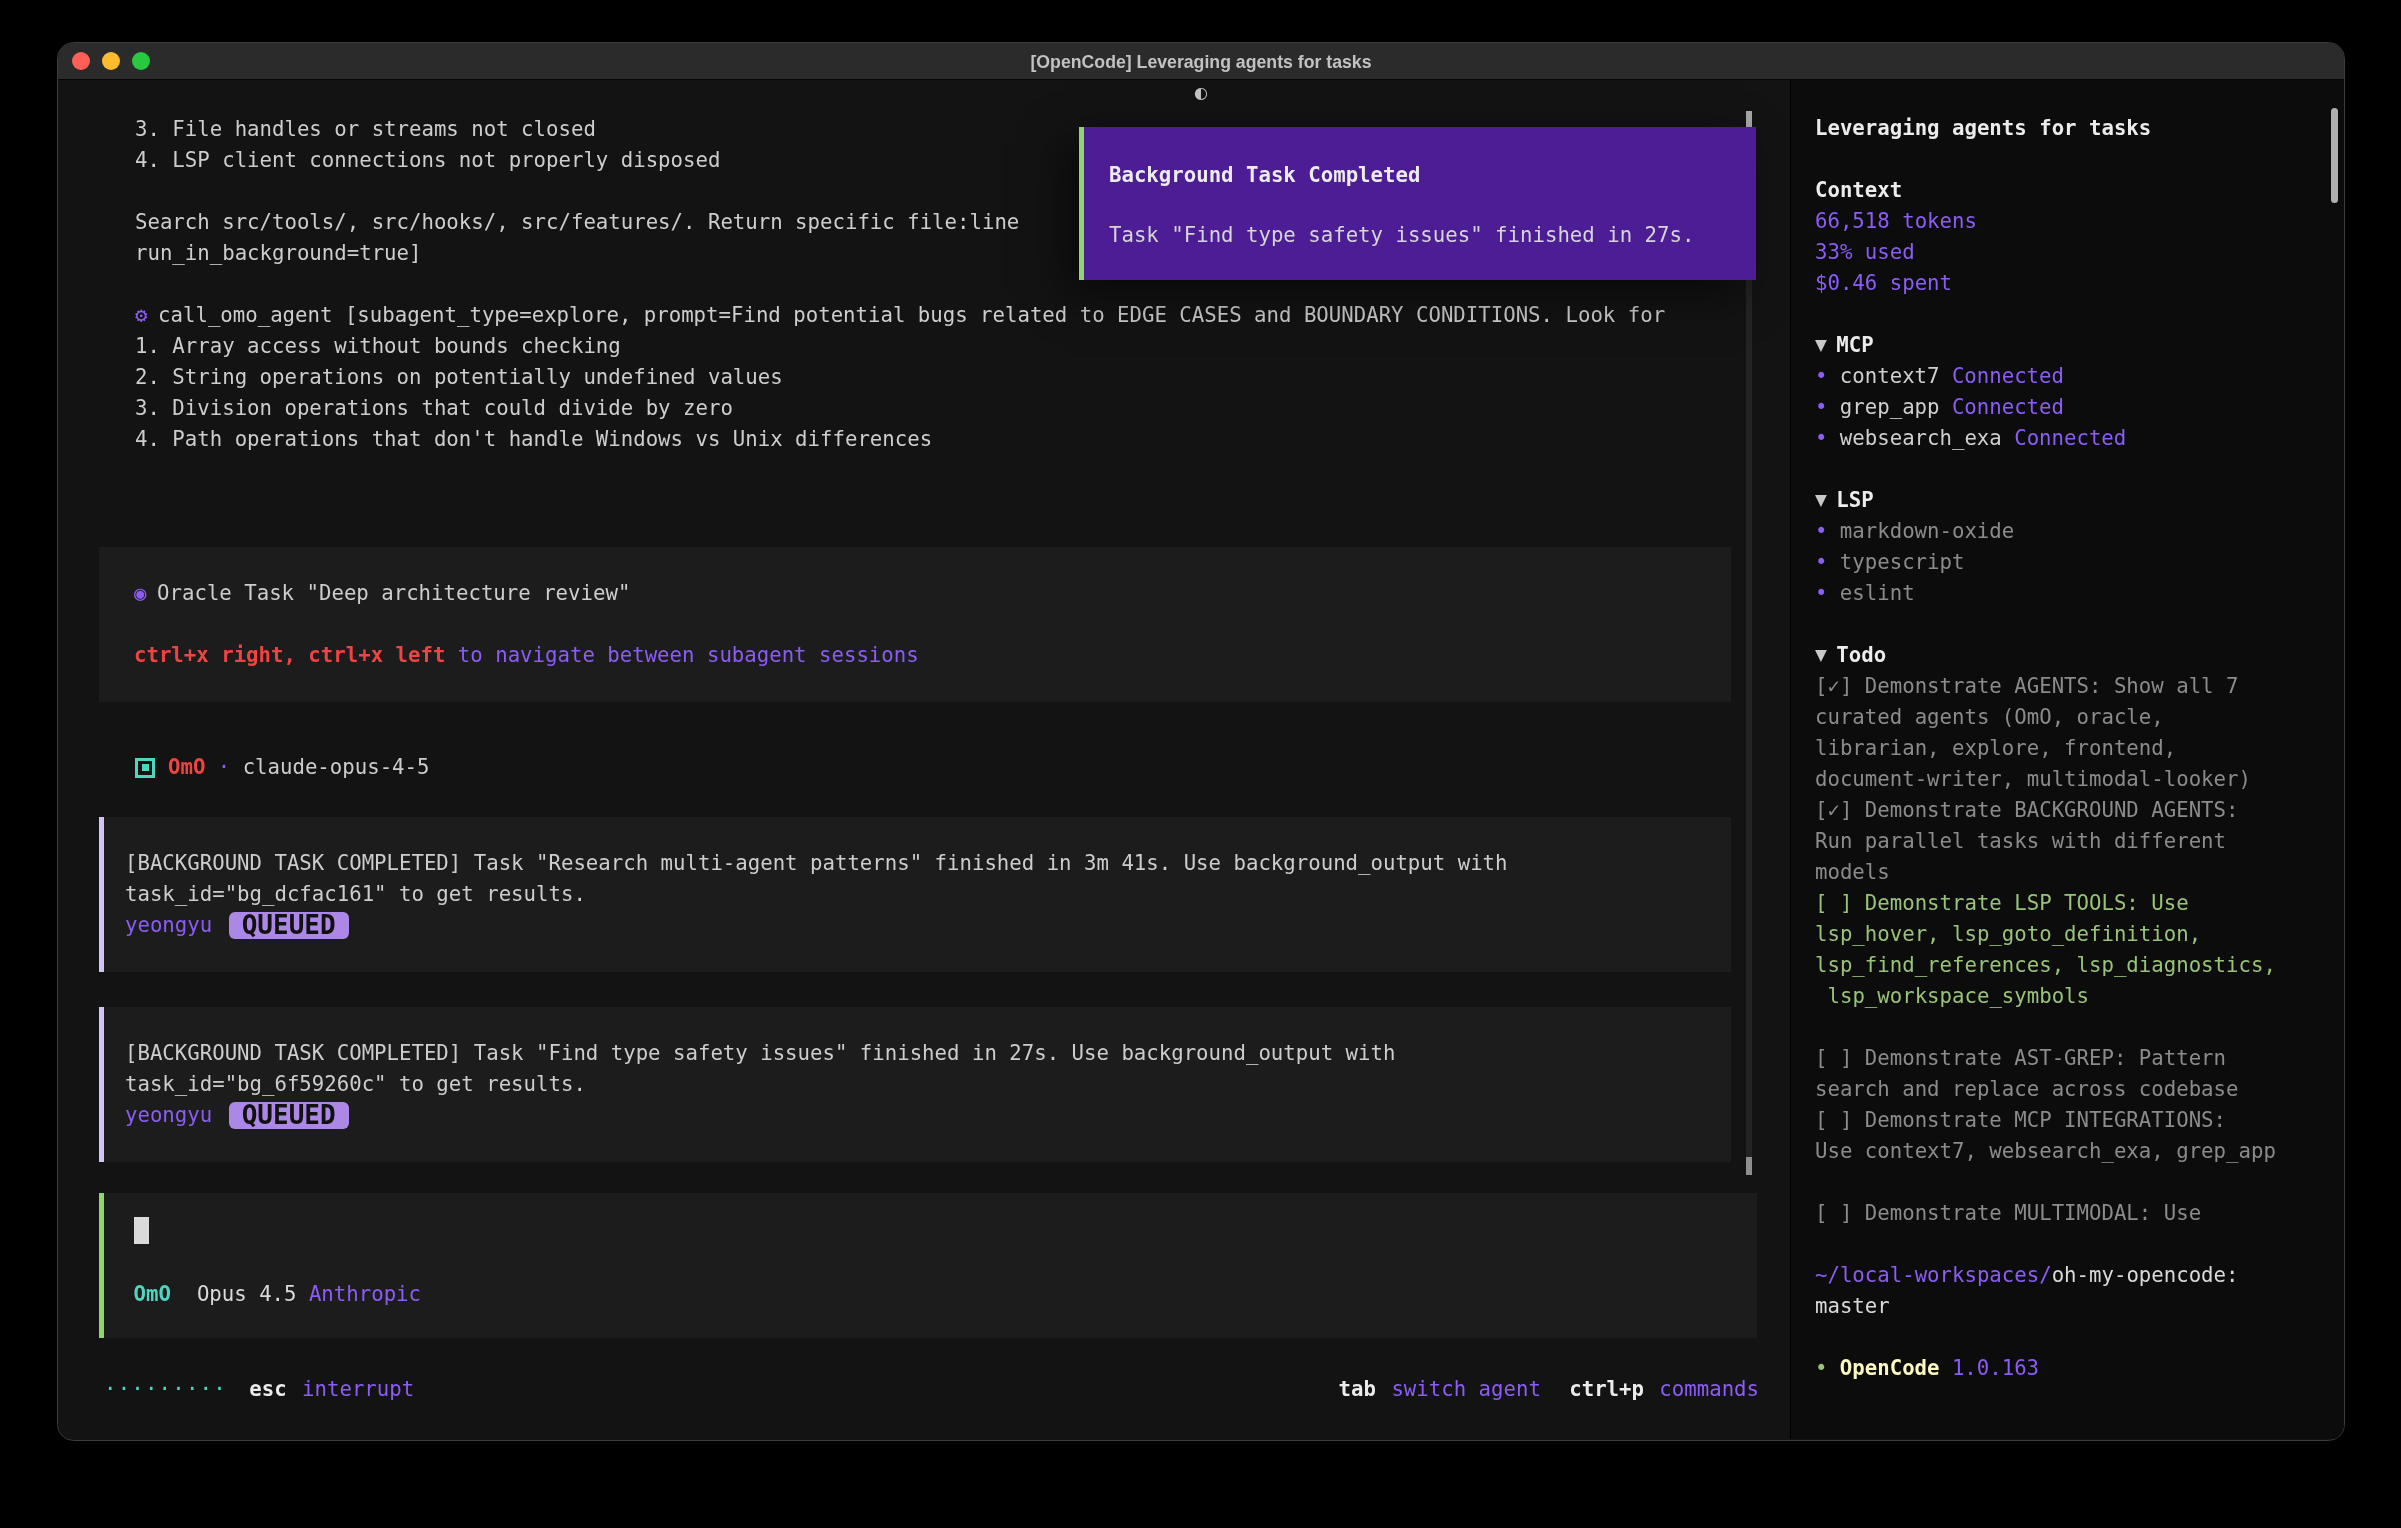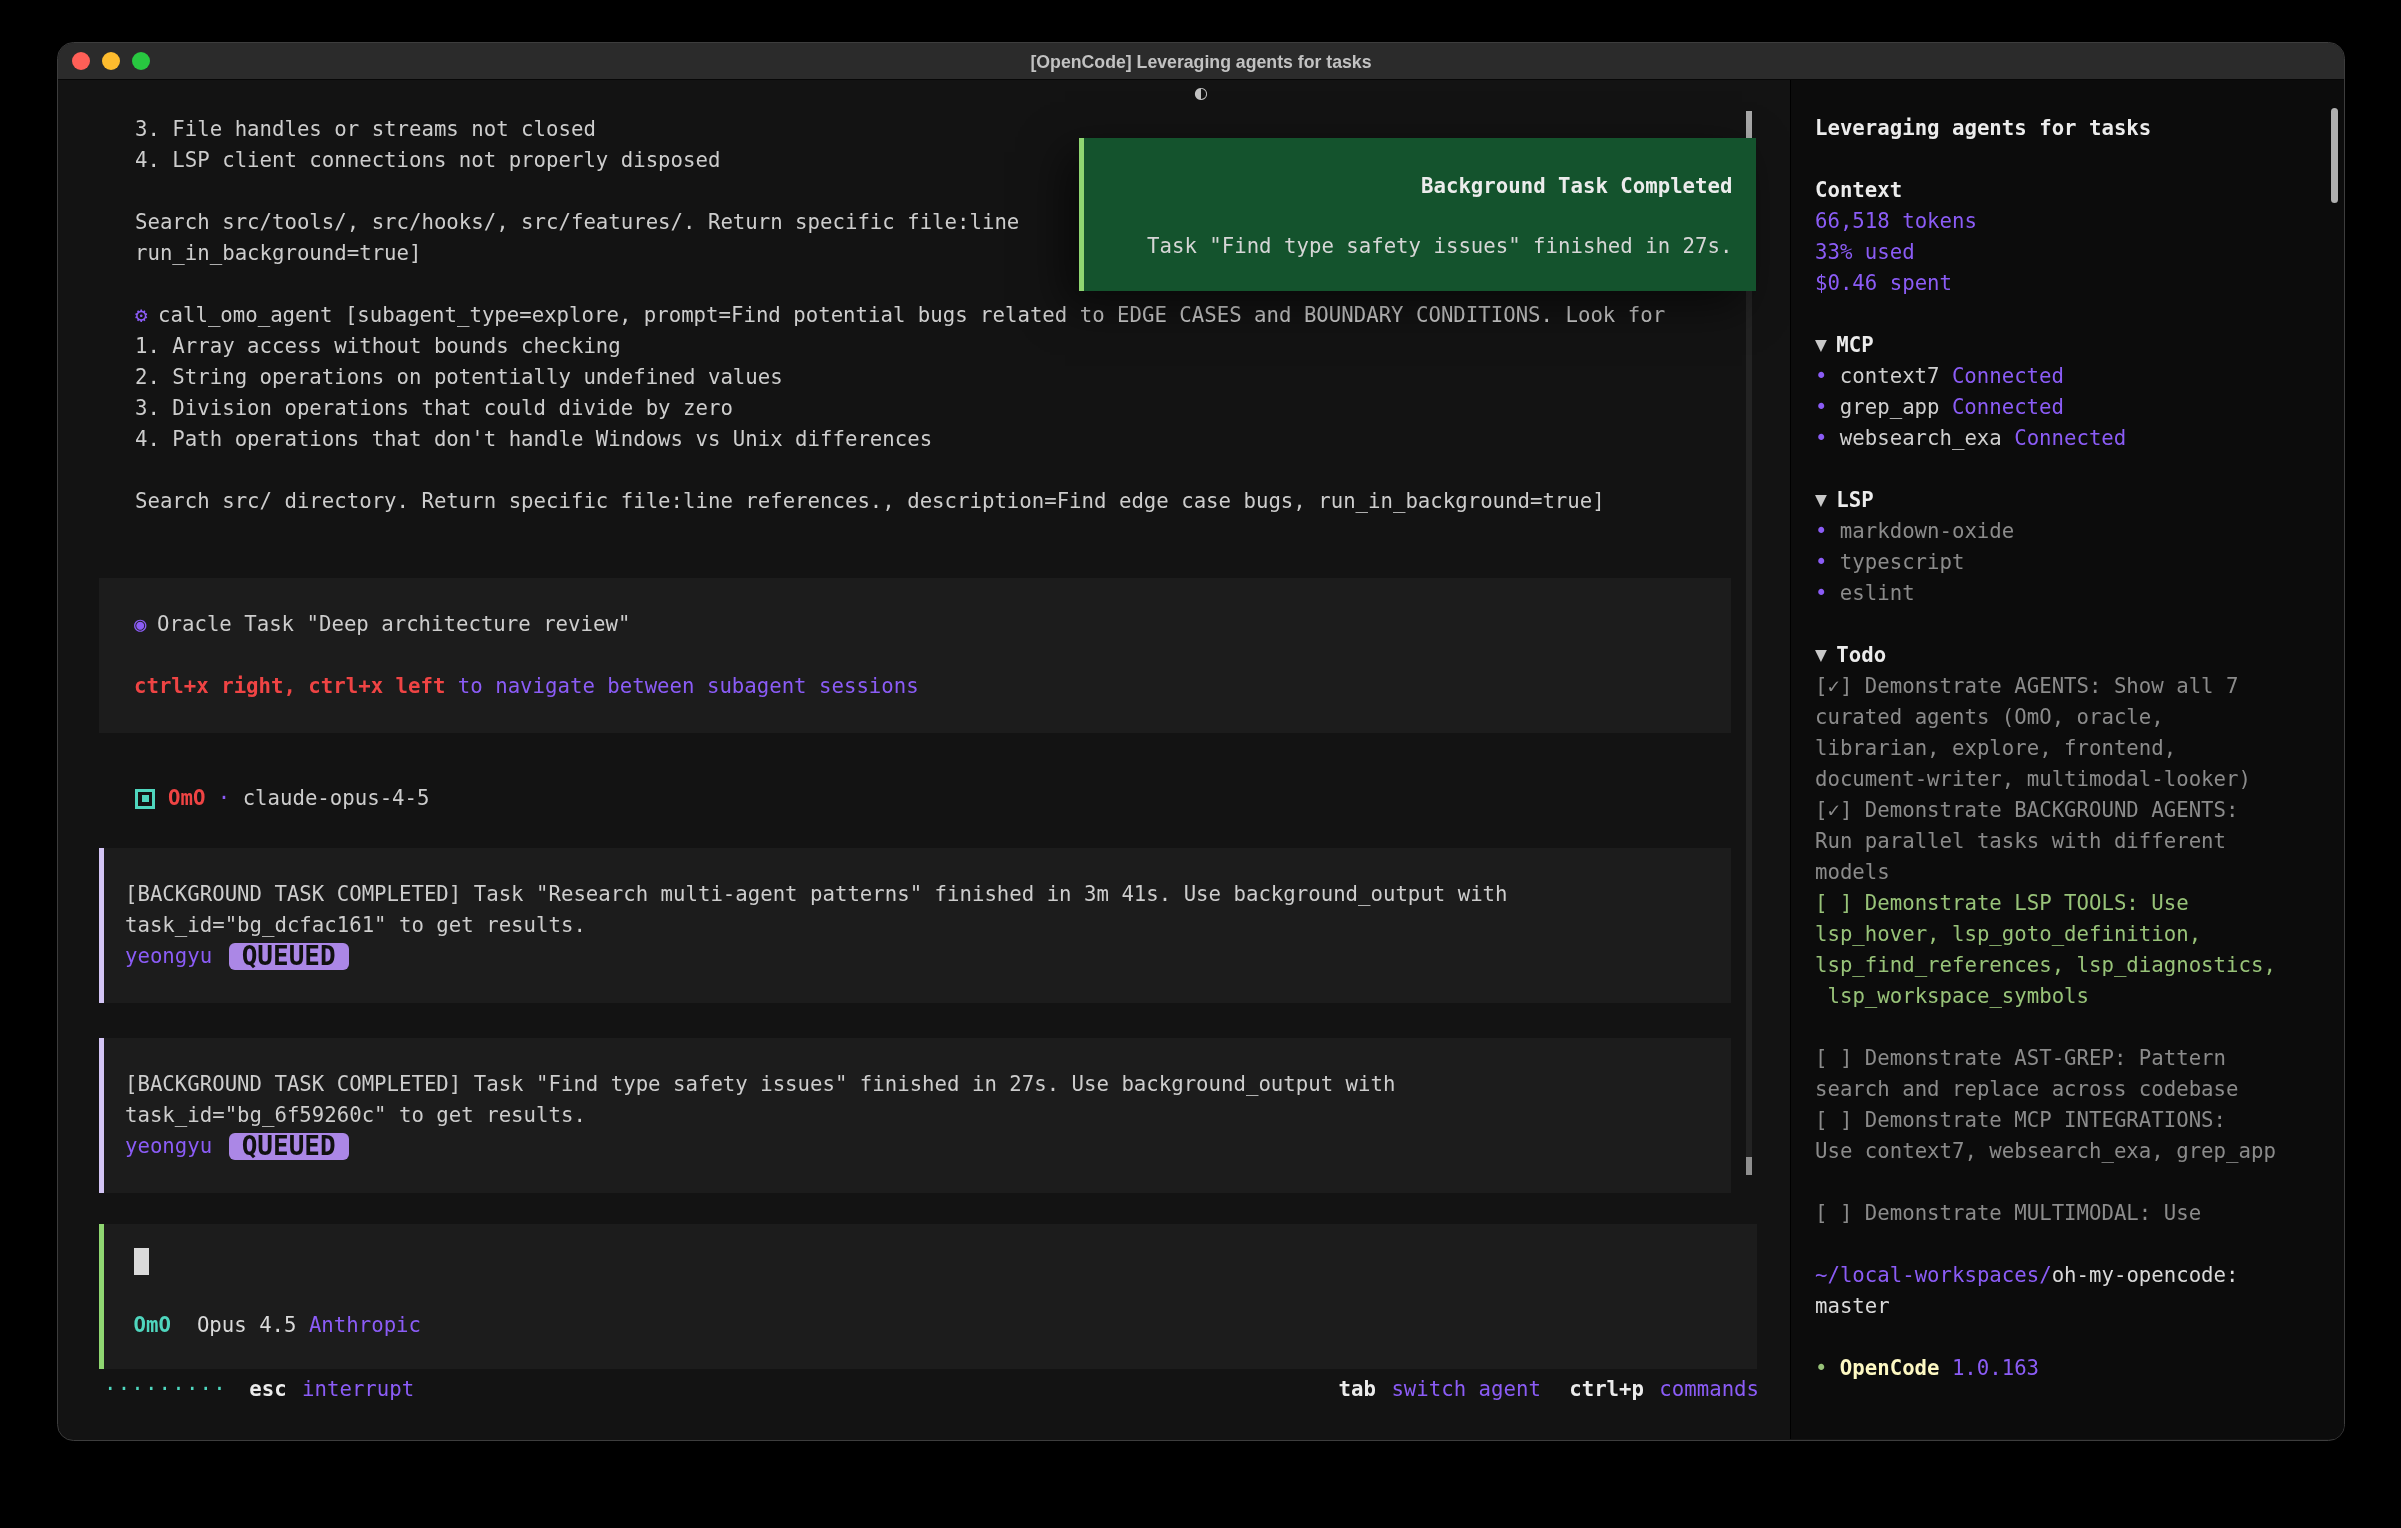--- a/index.html
+++ b/index.html
@@ -55,23 +55,23 @@
   .model-line .model { color:#dadada; margin-left:26px; }
   .model-line .provider { margin-left:12.4px; }
 
   .statusbar { margin-top:auto; display:flex; justify-content:space-between; align-items:center;
                padding:0 31px 34px 46px; min-height:65px; }
   .statusbar .left, .statusbar .right { display:flex; align-items:center; gap:15.4px; }
   .key { color:#ececec; font-weight:bold; }
   .gapl { margin-left:13px; }
   .spinner { letter-spacing:1.2px; margin-right:7px; }
 
-  .toast { position:absolute; top:58px; right:34px; width:677px; height:153px; z-index:10;
-           background:#14532d; border-left:5.9px solid #8fd671; padding:32.5px 23.6px 0 25px;
-           box-shadow:-14px 14px 41px rgba(0,0,0,0.55);text-align:right; }
+  .toast { position:absolute; top:47px; right:34px; width:677px; height:153px; z-index:10;
+           background:#4c1d95; border-left:5.9px solid #8fd671; padding:32.5px 23.6px 0 25px;
+           box-shadow:-14px 14px 41px rgba(0,0,0,0.55); }
   .toast-title { font-weight:bold; color:#ececec; }
   .toast-body { margin-top:29.5px; color:#d6d6d6; white-space:pre; }
 
   .main-scroll { position:absolute; right:38px; top:31px; width:5.9px; height:1064px; background:#232323; }
   .main-scroll .thumb { position:absolute; left:0; width:5.9px; background:#a8a8a8; }
   .main-scroll .t1 { top:0; height:46px; }
   .main-scroll .t2 { bottom:0; height:17.7px; background:#8f8f8f; }
 
   
   .sidebar { width:554px; background:#0c0c0c; border-left:1.2px solid #000;
@@ -132,21 +132,20 @@
         <div class="tline"></div>
       </div>
 
       <div class="toolcall">
         <div class="tline"><span class="dim gear">⚙</span><span>call_omo_agent [subagent_type=explore, prompt=Find potential bugs related to EDGE CASES and BOUNDARY CONDITIONS. Look for</span></div>
         <div class="tline">1. Array access without bounds checking</div>
         <div class="tline">2. String operations on potentially undefined values</div>
         <div class="tline">3. Division operations that could divide by zero</div>
         <div class="tline">4. Path operations that don't handle Windows vs Unix differences</div>
         <div class="tline"></div>
-        <div class="tline">Search src/ directory. Return specific file:line references., description=Find edge case bugs, run_in_background=true]</div>
       </div>
 
       <div class="panel oracle">
         <div class="tline"><span class="dim gear">◉</span><span>Oracle Task "Deep architecture review"</span></div>
         <div class="gap"></div>
         <div class="tline"><span class="bright">ctrl+x right, ctrl+x left</span><span class="dim"> to navigate between subagent sessions</span></div>
       </div>
 
       <div class="agent-line">
         <span class="agent-icon">

